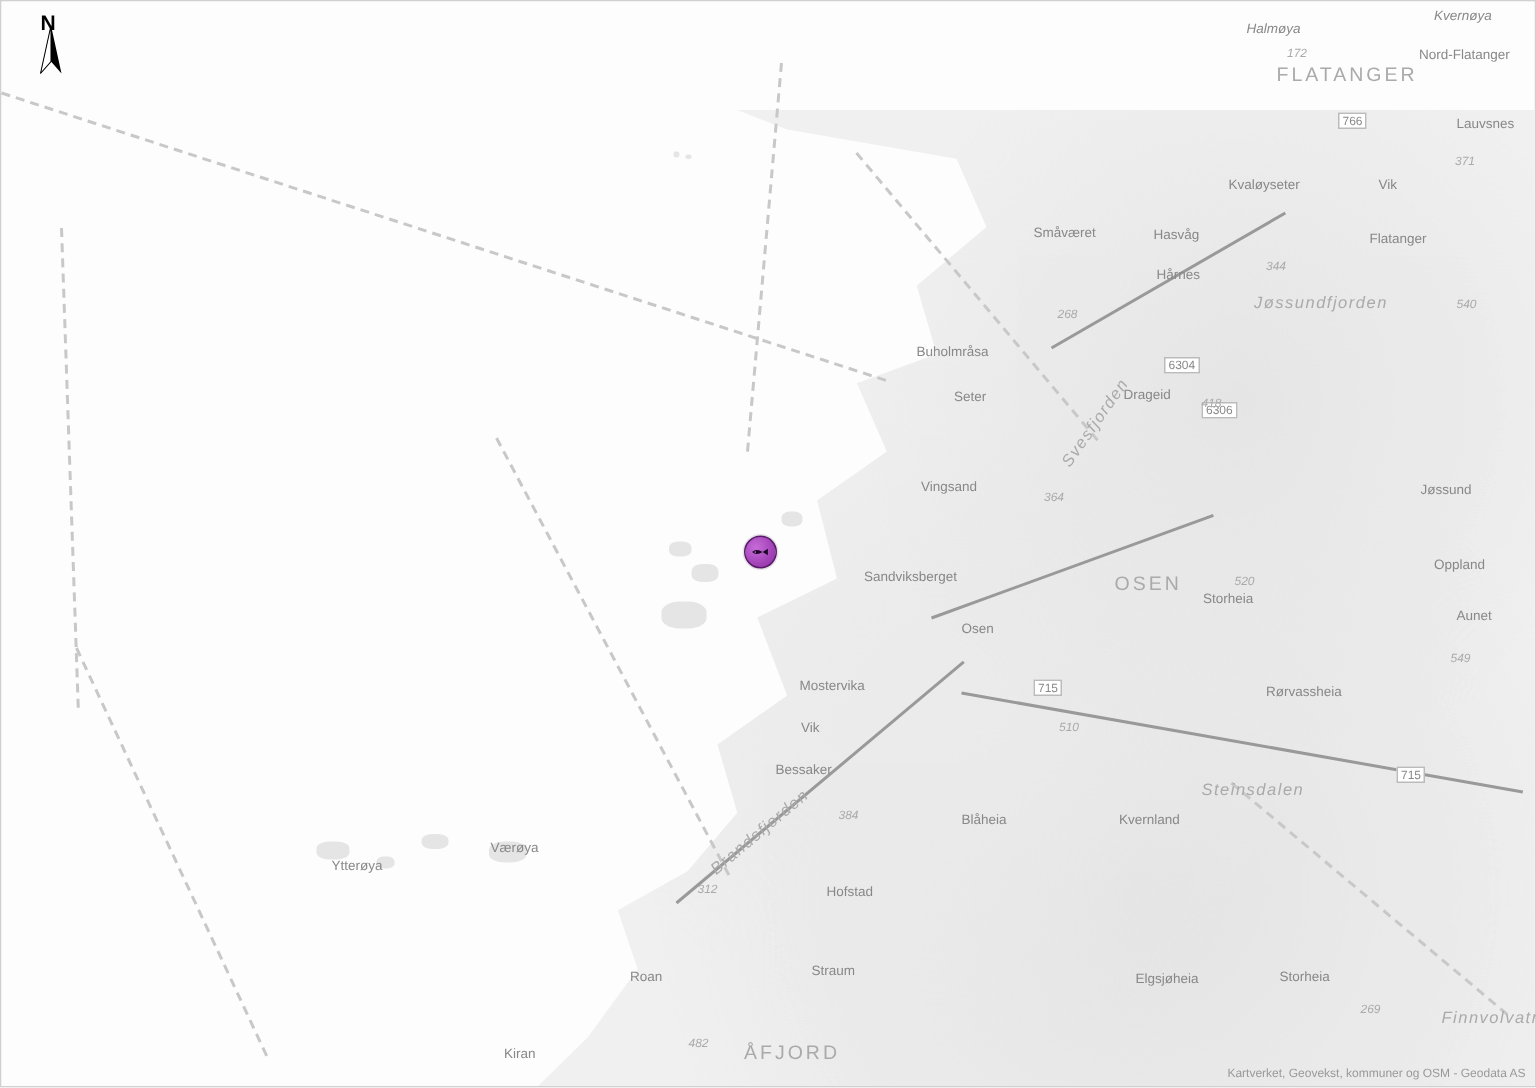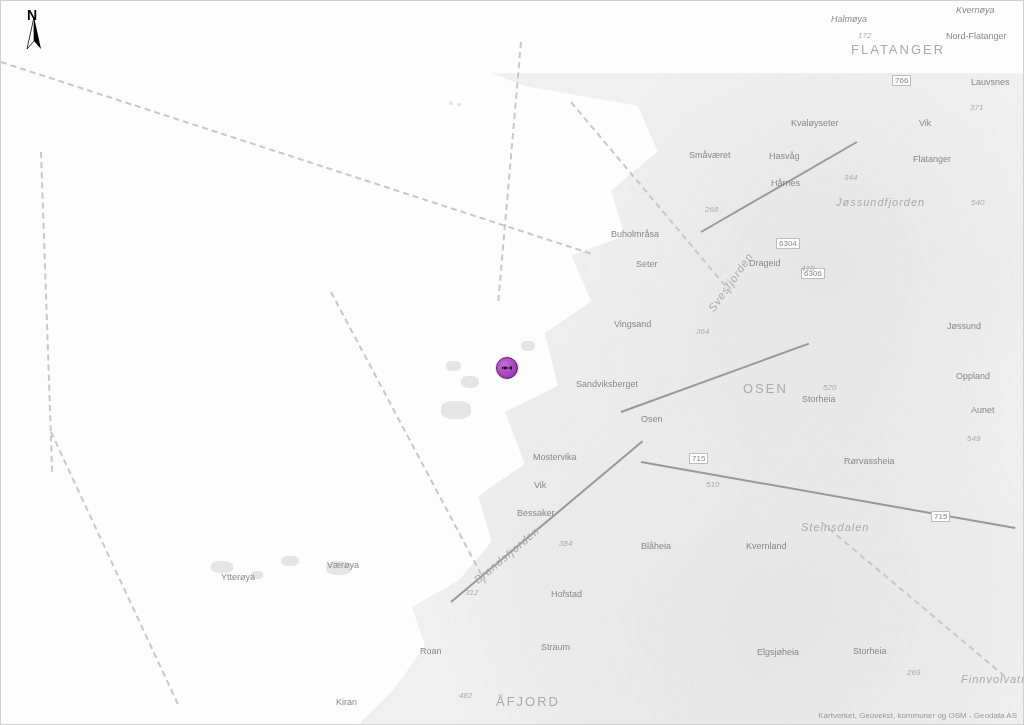--- a/index.html
+++ b/index.html
@@ -233,21 +233,21 @@
   <div class="place-label area" style="left:835px; top:195px;">Jøssundfjorden</div>
   <div class="place-label area" style="left:695px; top:275px; transform:rotate(-55deg);">Svesfjorden</div>
   <div class="place-label area" style="left:465px; top:548px; transform:rotate(-40deg);">Brandsfjorden</div>
   <div class="place-label area" style="left:800px; top:520px;">Steinsdalen</div>
   <div class="place-label area" style="left:960px; top:672px;">Finnvolvatnet</div>
 
   <div class="place-label" style="left:830px; top:13px; font-style:italic;">Halmøya</div>
   <div class="place-label" style="left:955px; top:4px; font-style:italic;">Kvernøya</div>
   <div class="place-label" style="left:945px; top:30px;">Nord-Flatanger</div>
   <div class="place-label" style="left:970px; top:60px;margin-top:16px;">Lauvsnes</div>
-  <div class="place-label" style="left:790px; top:117px;">Kvaløyseter</div>
+  <div class="place-label" style="left:818px; top:117px;">Kvaløyseter</div>
   <div class="place-label" style="left:918px; top:117px;">Vik</div>
   <div class="place-label" style="left:688px; top:149px;">Småværet</div>
   <div class="place-label" style="left:768px; top:150px;">Hasvåg</div>
   <div class="place-label" style="left:912px; top:153px;">Flatanger</div>
   <div class="place-label" style="left:770px; top:177px;">Hårnes</div>
   <div class="place-label" style="left:610px; top:228px;">Buholmråsa</div>
   <div class="place-label" style="left:635px; top:258px;">Seter</div>
   <div class="place-label" style="left:748px; top:257px;">Drageid</div>
   <div class="place-label" style="left:613px; top:318px;">Vingsand</div>
   <div class="place-label" style="left:575px; top:378px;">Sandviksberget</div>

